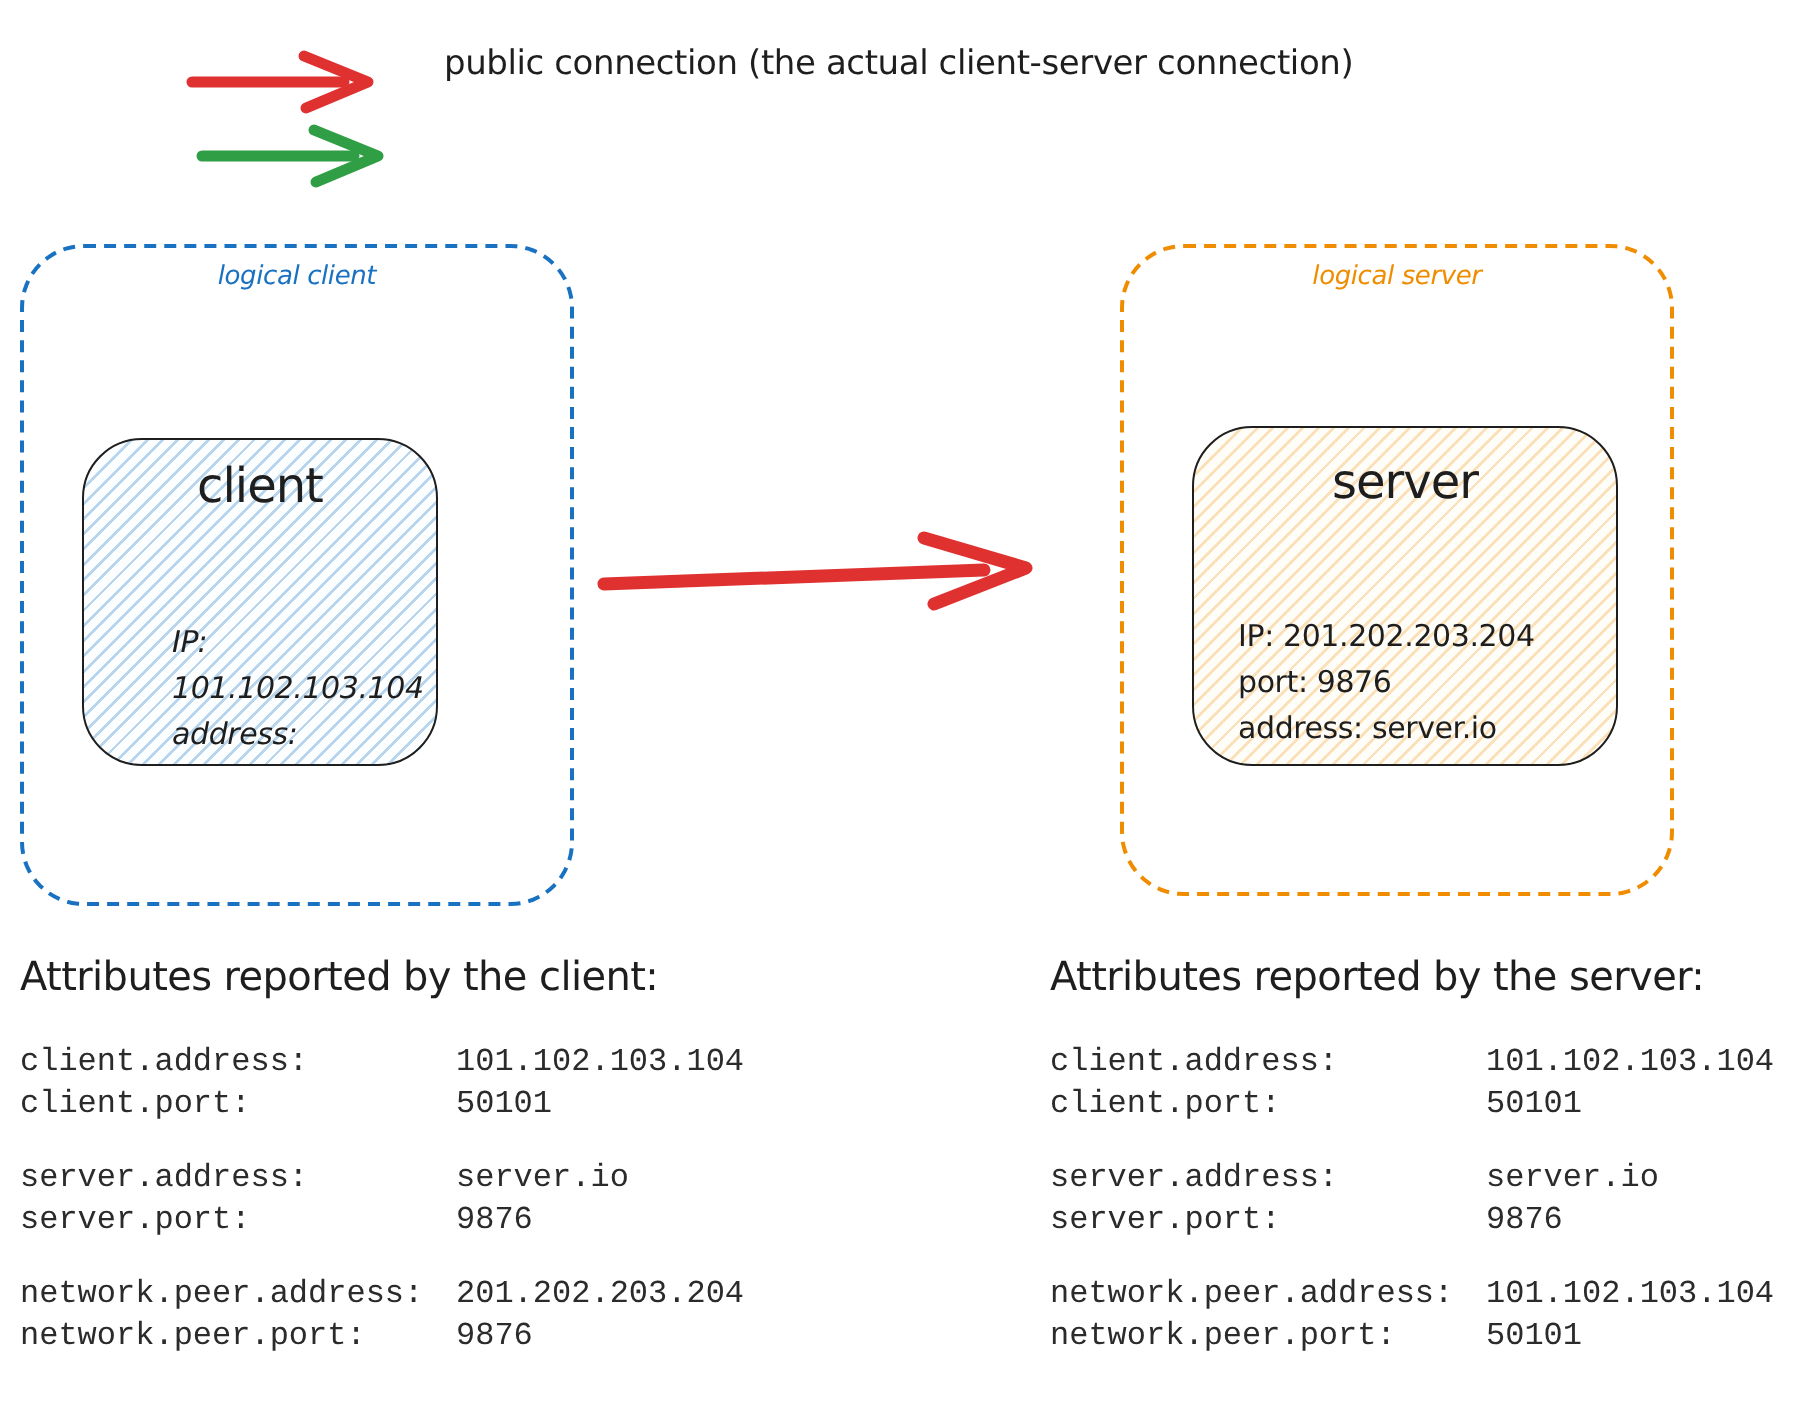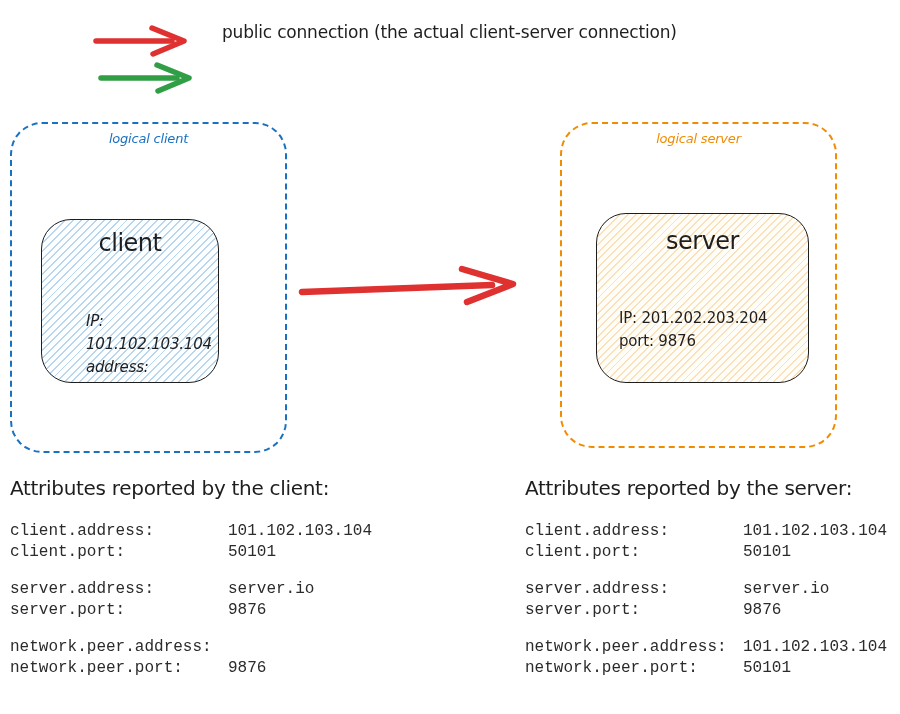--- a/index.html
+++ b/index.html
@@ -85,20 +85,21 @@
     <path d="M168 7 L219 22 L173 40" stroke-width="6.5"></path>
   </svg>
 
   <div class="group server-group abs" style="left:560px;top:122px;width:277px;height:326px;">
     <div class="group-label">logical server</div>
     <div class="node server-node" style="left:34px;top:89px;width:213px;height:170px;">
       <div class="node-title" style="margin-top:13px;">server</div>
       <div class="node-lines" style="margin:52px 0 0 22px;">
         <div>IP: 201.202.203.204</div>
         <div>port: 9876</div>
+        <div>address: server.io</div>
       </div>
     </div>
   </div>
 
   <div class="abs" style="left:10px;top:476px;">
     <div class="attr-heading">Attributes reported by the client:</div>
     <div class="attr-rows" style="margin-top:21px;">
       <div class="attr-group">
         <div class="attr-row">
           <span class="attr-key">client.address:</span>
@@ -115,20 +116,21 @@
           <span class="attr-value">server.io</span>
         </div>
         <div class="attr-row">
           <span class="attr-key">server.port:</span>
           <span class="attr-value">9876</span>
         </div>
       </div>
       <div class="attr-group">
         <div class="attr-row">
           <span class="attr-key">network.peer.address:</span>
+          <span class="attr-value">201.202.203.204</span>
         </div>
         <div class="attr-row">
           <span class="attr-key">network.peer.port:</span>
           <span class="attr-value">9876</span>
         </div>
       </div>
     </div>
   </div>
 
   <div class="abs" style="left:525px;top:476px;">

